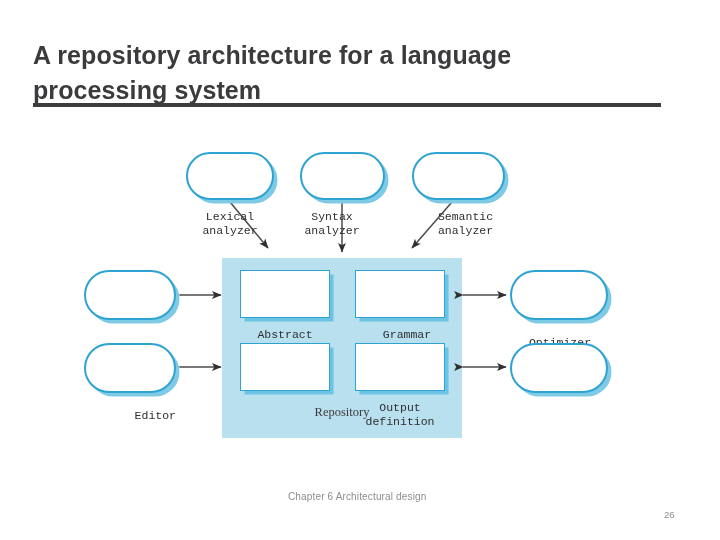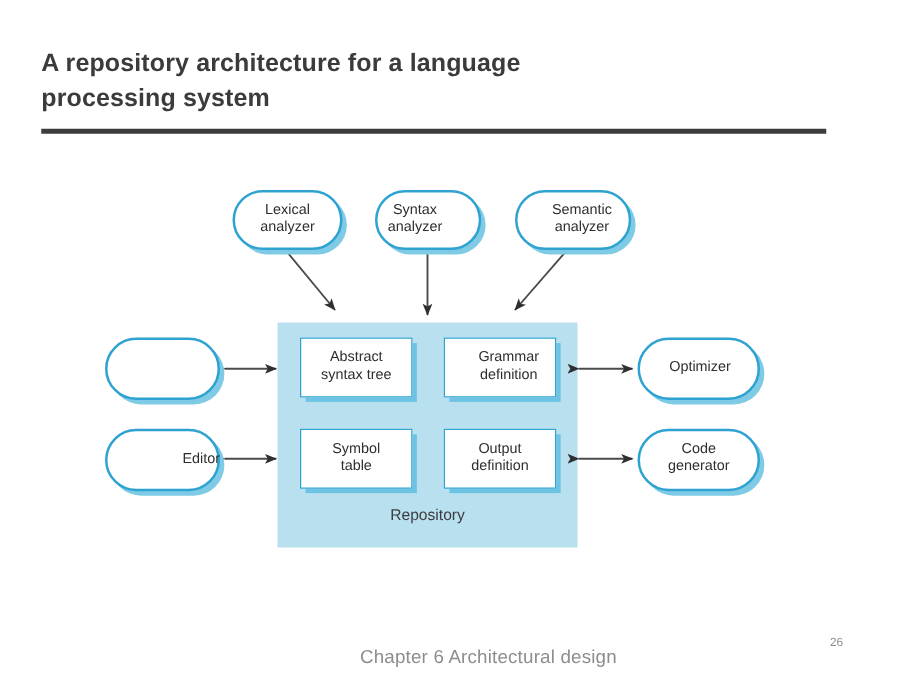--- a/index.html
+++ b/index.html
@@ -15,21 +15,21 @@
     font-family: "Liberation Sans", sans-serif;
     color: #3a3a3c;
   }
 
   
   #slide-title {
     position: absolute;
     left: 33px;
     top: 38px;
     width: 620px;
-    font-size: 20px;
+    font-size: 25px;
     font-weight: bold;
     line-height: 1.38;
     color: #3b3b3d;
     letter-spacing: 0.1px;
     white-space: pre-line;
   }
   #title-rule {
     position: absolute;
     left: 33px;
     top: 103px;
@@ -62,33 +62,34 @@
     background: #b9e0ef;
   }
   #repository-label {
     position: absolute;
     left: 222px;
     top: 275px;
     width: 240px;
     text-align: center;
     font-size: 12.5px;
     color: #3c3c3e;
-    font-family: Liberation Sans, sans-serif;
+    font-family: Liberation Serif, serif;
   }
 
   
   .node-label {
     position: absolute;
     text-align: center;
     font-size: 11.5px;
     line-height: 1.18;
     color: #2e2e30;
-    font-family: Liberation Sans, sans-serif;
+    font-family: Liberation Mono, monospace;
     white-space: pre-line;
     pointer-events: none;
+    margin-top: 48px;
   }
 
   
   .pill {
     position: absolute;
     box-sizing: border-box;
     border: 2.1px solid #2ea3d2;
     border-radius: 999px;
     background: #ffffff;
     box-shadow: 4px 4px 0 -0.5px #7fcbe6;
@@ -99,22 +100,22 @@
     box-sizing: border-box;
     border: 1.6px solid #2ea3d2;
     background: #ffffff;
     box-shadow: 4px 4px 0 -0.5px #6cc3e3;
   }
 
   
   #footer-chapter {
     position: absolute;
     left: 288px;
-    top: 517px;
-    font-size: 15px;
+    top: 491px;
+    font-size: 10px;
     color: #8d8d90;
     letter-spacing: 0.15px;
   }
   #footer-page {
     position: absolute;
     left: 664px;
     top: 509px;
     font-size: 9.5px;
     color: #8d8d90;
   }
@@ -183,34 +184,30 @@
 
   <div class="pill" style="left:84px; top:140px; width:92px; height:50px;"></div>
 
   <div class="pill" style="left:84px; top:213px; width:92px; height:50px;"></div>
   <div class="node-label" style="left:84px; top:231px; width:92px;text-align:right;">Editor</div>
 
   <div class="pill" style="left:510px; top:140px; width:98px; height:50px;"></div>
   <div class="node-label" style="left:510px; top:158px; width:100px;">Optimizer</div>
 
   <div class="pill" style="left:510px; top:213px; width:98px; height:50px;"></div>
-  <div class="node-label" style="left:510px; top:223px; width:98px;">Code
-generator</div>
 
   <div class="rect" style="left:240px; top:140px; width:90px; height:48px;"></div>
   <div class="node-label" style="left:240px; top:150px; width:90px;">Abstract
 syntax tree</div>
 
   <div class="rect" style="left:355px; top:140px; width:90px; height:48px;"></div>
   <div class="node-label" style="left:355px; top:150px; width:104px;">Grammar
 definition</div>
 
   <div class="rect" style="left:240px; top:213px; width:90px; height:48px;"></div>
-  <div class="node-label" style="left:240px; top:223px; width:90px;">Symbol
-table</div>
 
   <div class="rect" style="left:355px; top:213px; width:90px; height:48px;"></div>
   <div class="node-label" style="left:355px; top:223px; width:90px;text-align:center;">Output
 definition</div>
 
   <div id="repository-label">Repository</div>
 </div>
 
 <div id="footer-chapter">Chapter 6 Architectural design</div>
 <div id="footer-page">26</div>

